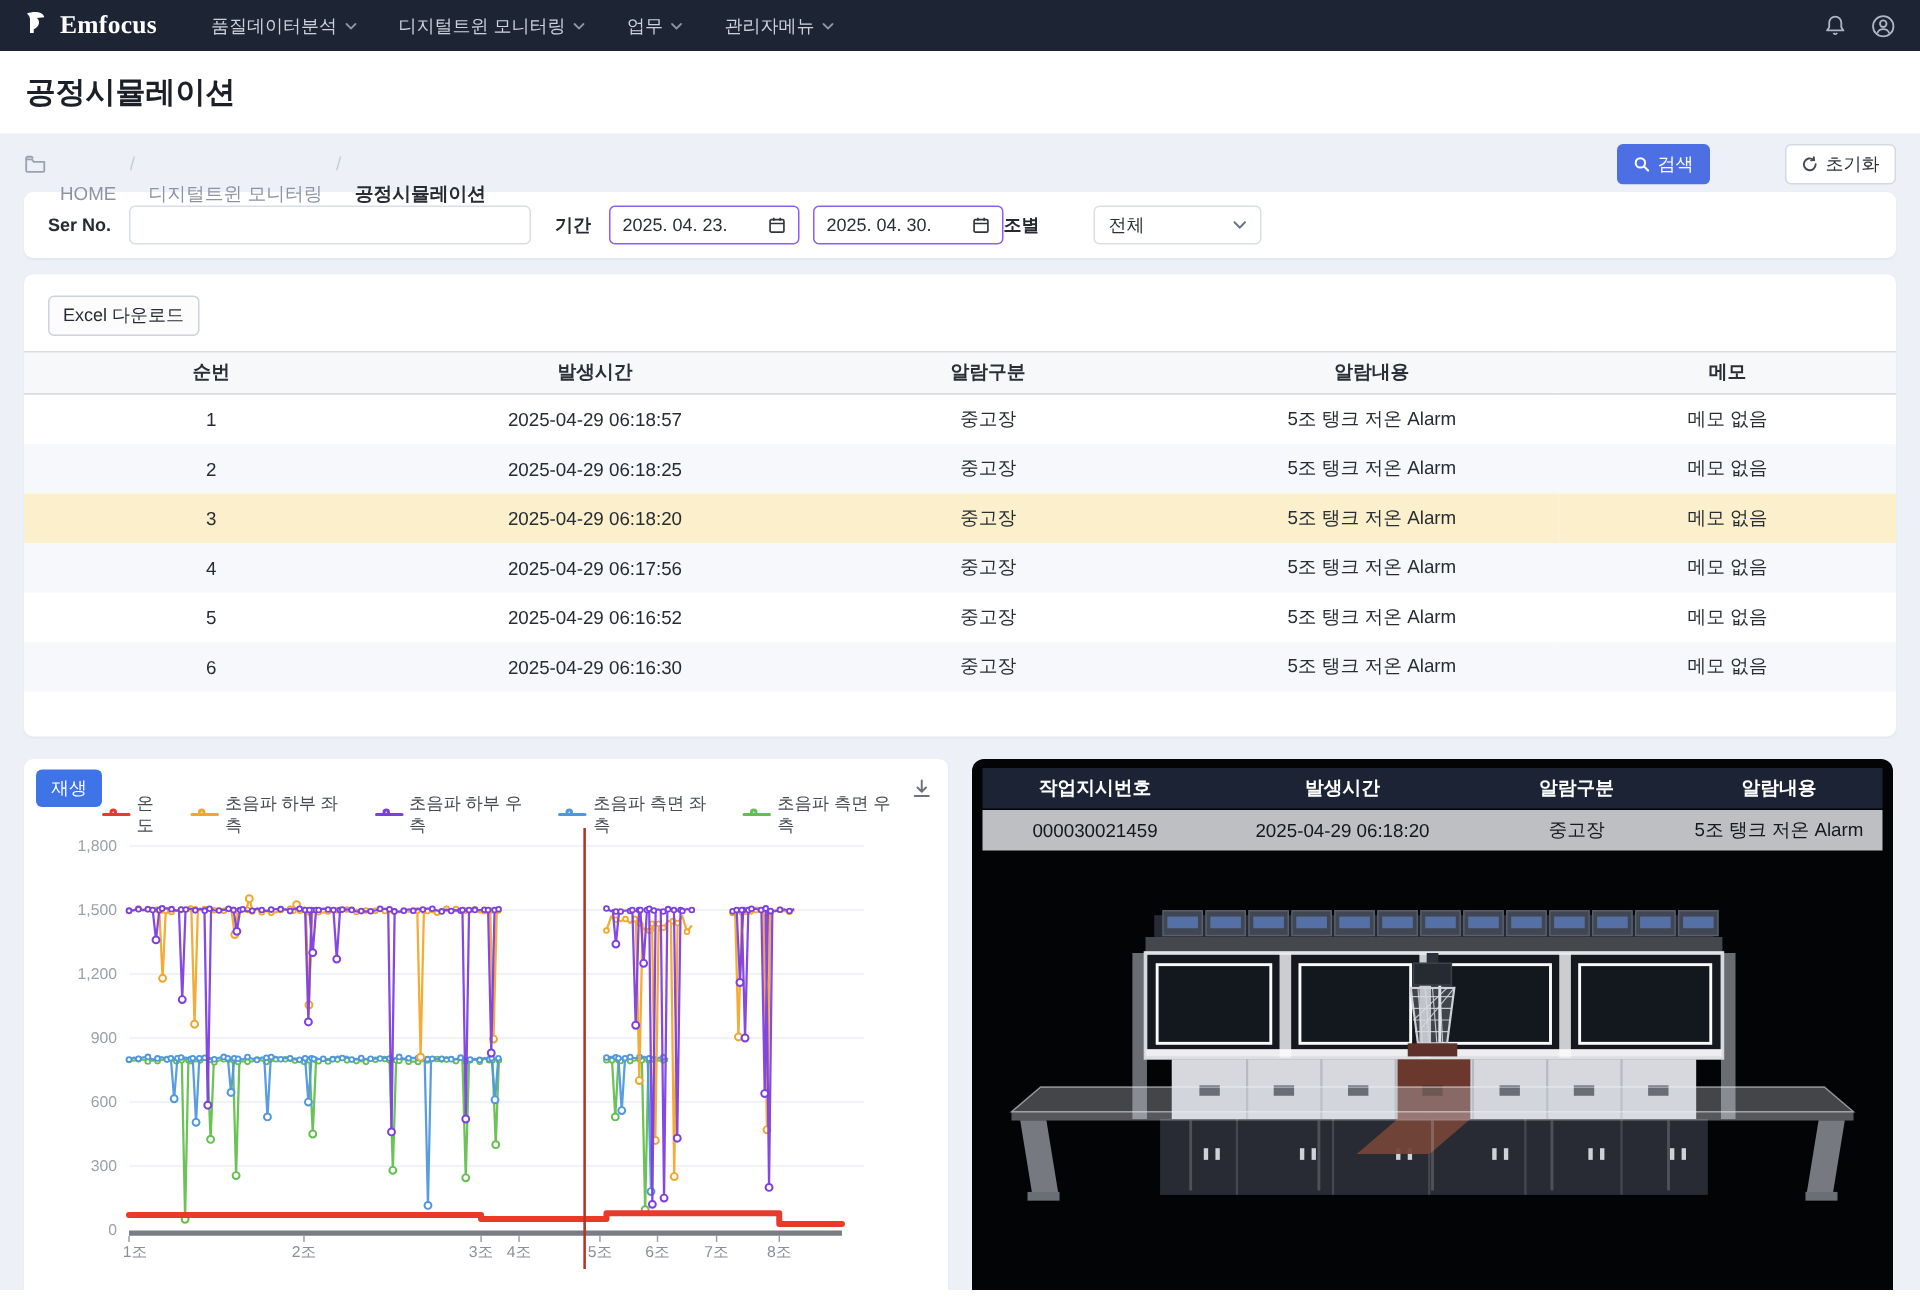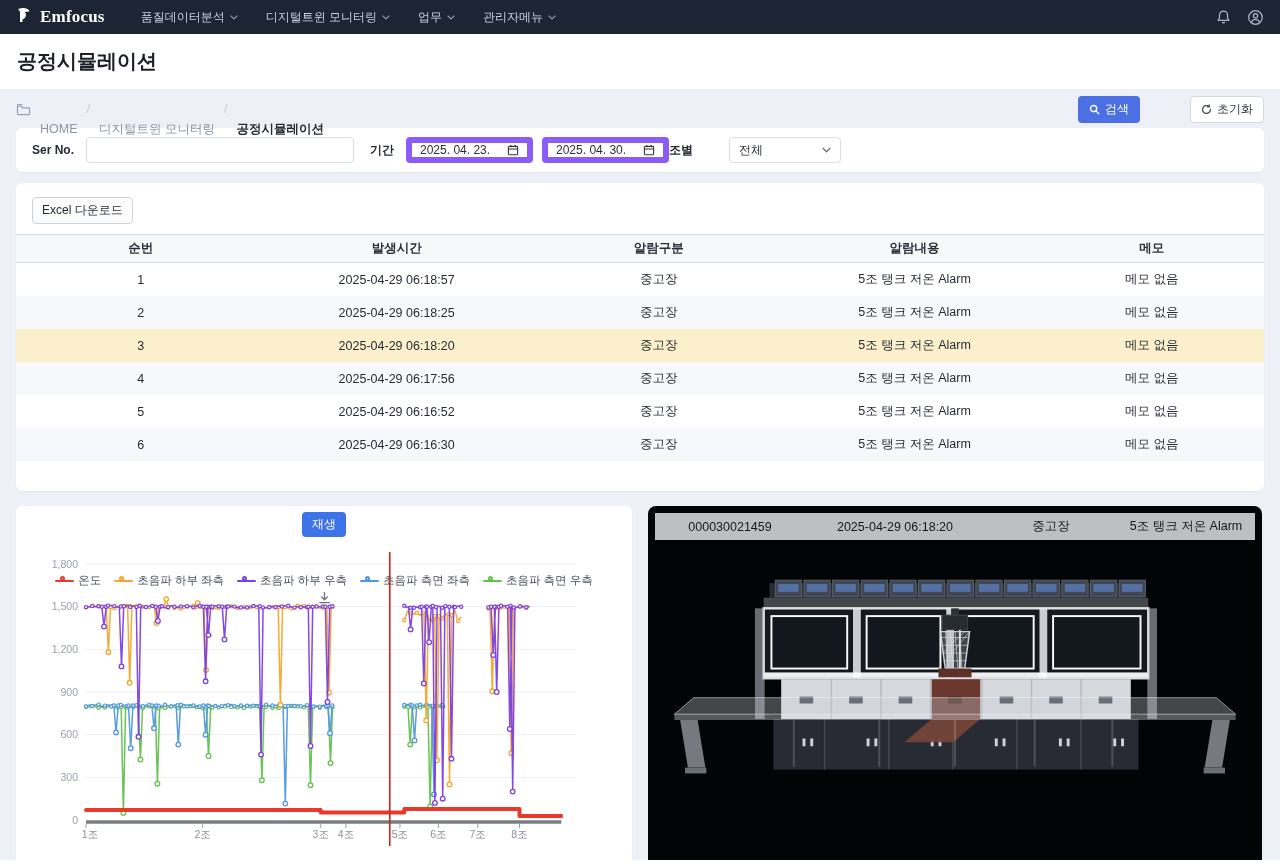--- a/index.html
+++ b/index.html
@@ -31,37 +31,37 @@
   .bc-buttons { display:flex; gap:6px; }
   .btn { display:flex; align-items:center; gap:5px; font-size:12px; border-radius:4px; padding:4px 10px; cursor:pointer; border:1px solid transparent;margin-left:44px; }
   .btn-search { background:#4c6fe3; color:#fff; }
   .btn-reset  { background:#fff; color:#2a2f38; border-color:#d3d9e2; }
   .card { background:#fff; border-radius:6px; box-shadow:0 1px 2px rgba(25,35,60,.05); }
   
   .filter-card { height:44px; display:flex; align-items:center; padding:0 16px; margin-bottom:11px; }
   .f-label { font-size:12px; font-weight:600; color:#262b33; }
   .input-ser { width:268px; height:26px; border:1px solid #d8dde6; border-radius:4px; margin-left:12px; padding:0 8px; font-size:12px; outline:none; }
   .lbl-period { margin-left:16px; }
-  .date-box { width:127px; height:26px; border:6px solid #8b5cf6; border-radius:4px; margin-left:12px; display:flex; align-items:center; justify-content:space-between; padding:0 8px; font-size:12px; cursor:pointer; background:#fff; }
+  .date-box { width:127px; height:26px; border:1px solid #8b5cf6; border-radius:4px; margin-left:12px; display:flex; align-items:center; justify-content:space-between; padding:0 8px; font-size:12px; cursor:pointer; background:#fff; }
   .date-box + .date-box { margin-left:9px; }
   .lbl-group { }
   .select-box { width:112px; height:26px; border:1px solid #d8dde6; border-radius:4px; margin-left:36px; display:flex; align-items:center; justify-content:space-between; padding:0 9px; font-size:12px; cursor:pointer; background:#fff; }
   
   .table-card { padding:10px 0 30px; margin-bottom:15px; }
   .excel-btn { margin:4px 0 10px 16px; padding:4px 9px; font-size:12px; border:1px solid #ccd2db; border-radius:4px; background:#fcfcfd; cursor:pointer; color:#262b33; }
   table.alarm { width:100%; border-collapse:collapse; font-size:12.5px; text-align:center; }
   table.alarm thead tr { background:#f7f8fa; border-top:1px solid #d8dce3; border-bottom:1px solid #d8dce3; }
   table.alarm th { font-weight:700; padding:5px 0; }
   table.alarm td { padding:8px 0; color:#272c35; }
   tr.row-alt { background:#f7f8fb; }
   tr.row-highlight { background:#fbf0cb; }
   
   .bottom-row { display:flex; gap:16px; }
   .chart-card { width:616px; height:362px; padding:6px 8px 4px; }
-  .chart-header { display:flex; align-items:center; height:26px;flex-direction:column; }
+  .chart-header { display:flex; align-items:center; height:26px; }
   .play-btn { background:#3e74e8; color:#fff; border:none; font-size:12px; padding:4px 10px; border-radius:4px; cursor:pointer; }
   .legend { flex:1; display:flex; justify-content:center; align-items:center; gap:13px; }
   .legend-item { display:flex; align-items:center; gap:4px; font-size:11.5px; color:#454b55; cursor:pointer;margin-top:36px; }
   .lg-marker { position:relative; width:19px; height:9px; display:inline-block; }
   .lg-marker .ln { position:absolute; left:0; right:0; top:3.5px; height:2px; border-radius:1px; }
   .lg-marker .ci { position:absolute; left:5px; top:0; width:5px; height:5px; border-radius:50%; border:2px solid; background:#fff; }
   .dl-btn { display:flex; align-items:center; cursor:pointer; padding:2px; }
   
   .panel3d { width:614px; height:362px; background:#030405; border-radius:8px; padding:6px 7px; display:flex; flex-direction:column; }
   .p3-header, .p3-row { display:flex; align-items:center; height:27px; font-size:12.5px; }
@@ -663,20 +663,26 @@
           <circle cx="488.7" cy="253.6" r="2.3" fill="#fff" stroke="#7d3fe0" stroke-width="1.3"></circle>
           <circle cx="489.7" cy="69.4" r="1.6" fill="#fff" stroke="#7d3fe0" stroke-width="1.2"></circle>
           <circle cx="496.0" cy="68.5" r="1.6" fill="#fff" stroke="#7d3fe0" stroke-width="1.2"></circle>
           <circle cx="502.3" cy="69.3" r="1.6" fill="#fff" stroke="#7d3fe0" stroke-width="1.2"></circle>
           <path d="M62.0 272.0 L296.7 272.0 L296.7 274.6 L380.3 274.6 L380.3 270.9 L495.5 270.9 L495.5 278.0 L537.3 278.0" fill="none" stroke="#e8392b" stroke-width="4" stroke-linecap="round" stroke-linejoin="round"></path>
           <line x1="365.75" x2="365.75" y1="14" y2="308" stroke="#b43427" stroke-width="1.7"></line>
         </svg>
     </div>
 
     <div class="panel3d">
+      <div class="p3-header">
+          <div class="p3-cell p3-c0">작업지시번호</div>
+          <div class="p3-cell p3-c1">발생시간</div>
+          <div class="p3-cell p3-c2">알람구분</div>
+          <div class="p3-cell p3-c3">알람내용</div>
+        </div>
       <div class="p3-row">
           <div class="p3-cell p3-c0">000030021459</div>
           <div class="p3-cell p3-c1">2025-04-29 06:18:20</div>
           <div class="p3-cell p3-c2">중고장</div>
           <div class="p3-cell p3-c3">5조 탱크 저온 Alarm</div>
         </div>
       <div class="viewport">
         <svg width="600" height="270" viewBox="0 0 614 278">
 
           <rect x="120" y="172" width="376" height="52" fill="rgba(44,48,57,0.9)"></rect>

